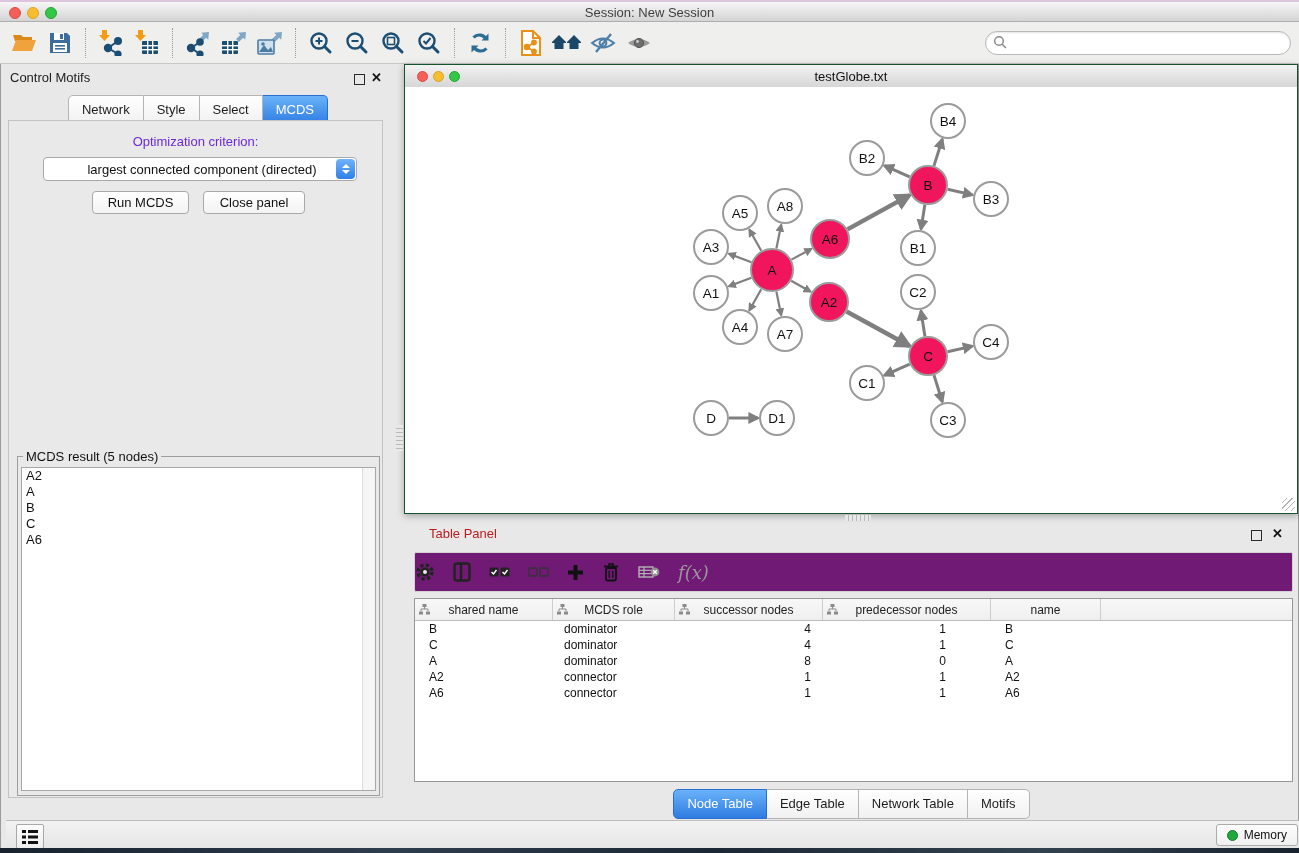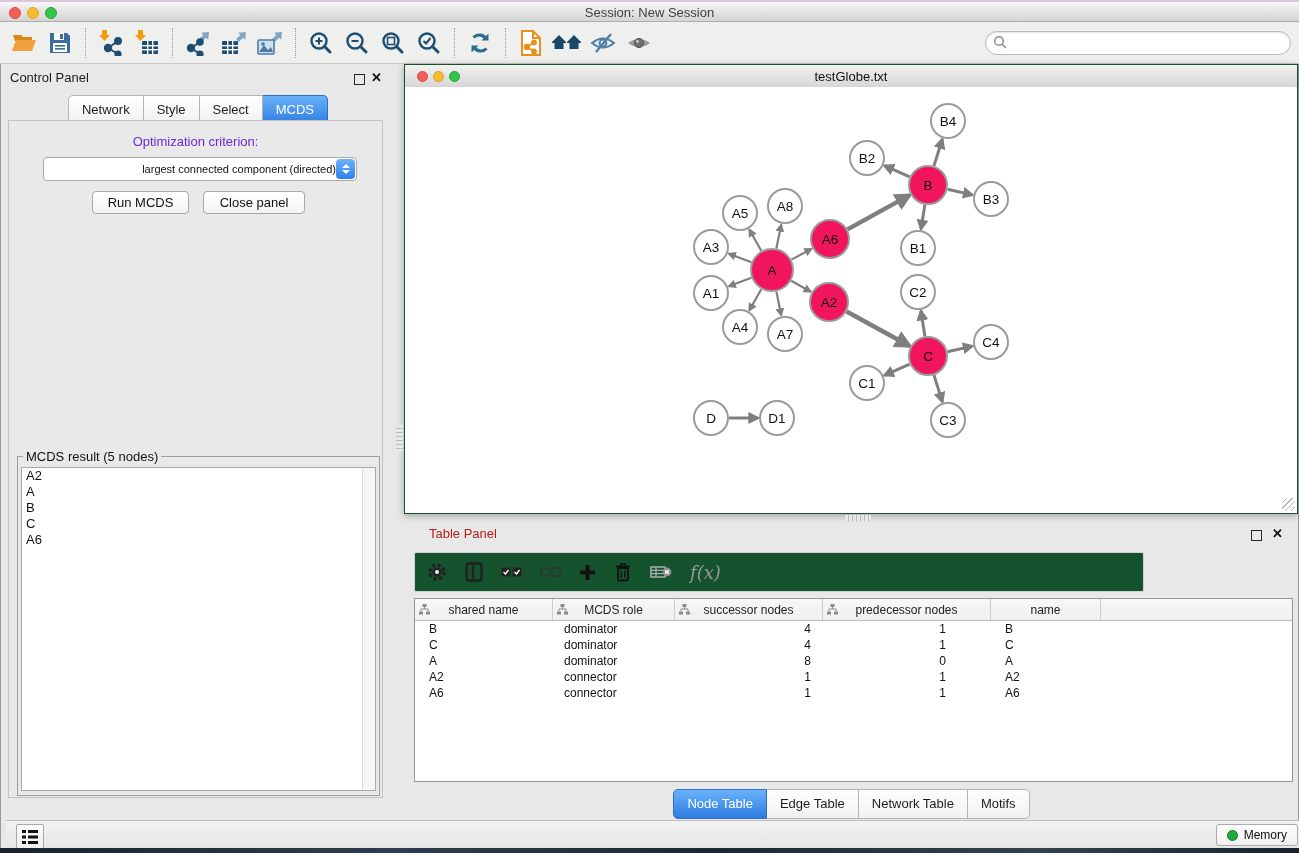--- a/index.html
+++ b/index.html
@@ -35,21 +35,21 @@
   .seg-tab{height:20px;line-height:20px;padding:4px 13px;font-size:13px;color:#1d1d1d;background:linear-gradient(#ffffff,#f1f1f1);
     border:1px solid #b4b4b4;border-left:none;cursor:default}
   .seg-tab:first-child{border-left:1px solid #b4b4b4;border-radius:5px 0 0 5px}
   .seg-tab:last-child{border-radius:0 5px 5px 0}
   .seg-tab.active{background:linear-gradient(#69b2f9,#2e7ce2);border-color:#2a6fd0;color:#fff}
   .cp-content{position:absolute;left:3px;top:54px;width:375px;height:678px;background:#e9e9e9;
     border:1px solid #c3c3c3;box-sizing:border-box}
   .opt-label{position:absolute;left:0;right:0;top:13px;text-align:center;font-size:13px;color:#6d28d9}
   .dropdown{position:absolute;left:34px;top:36px;width:314px;height:24px;background:#fff;border:1px solid #a9a9a9;
     border-radius:4px;box-sizing:border-box;display:flex;align-items:center}
-  .dd-text{flex:1;font-size:11px;color:#111;padding-left:24px;text-align:right;white-space:nowrap}
+  .dd-text{flex:1;font-size:13px;color:#111;padding-left:24px;text-align:center;white-space:nowrap}
   .dd-stepper{width:19px;height:20px;margin-right:1px;border-radius:4px;background:linear-gradient(#6fb3fb,#2f7fe8);
     display:flex;flex-direction:column;align-items:center;justify-content:center;gap:2px}
   .dd-stepper .up{width:0;height:0;border-left:4px solid transparent;border-right:4px solid transparent;border-bottom:4px solid #fff}
   .dd-stepper .dn{width:0;height:0;border-left:4px solid transparent;border-right:4px solid transparent;border-top:4px solid #fff}
   .mac-btn{position:absolute;height:23px;background:linear-gradient(#ffffff,#f3f3f3);border:1px solid #a9a9a9;border-radius:4px;
     font-size:13px;color:#111;font-family:"Liberation Sans",sans-serif;padding:0 14px}
   .btn-run{left:83px;top:70px;width:97px}
   .btn-close{left:194px;top:70px;width:102px}
   .groupbox{position:absolute;left:8px;top:335px;width:363px;height:340px;border:1px solid #9e9e9e;box-sizing:border-box}
   .groupbox .legend{position:absolute;top:-8px;left:5px;background:#e9e9e9;padding:0 3px;font-size:13px;color:#111}
@@ -71,22 +71,22 @@
     background:repeating-linear-gradient(135deg,transparent 0 3px,#b5b5b5 3px 4px)}
   .v-grip{position:absolute;left:396px;top:425px;width:7px;height:26px;
     background:repeating-linear-gradient(#e8e8e8 0 3px,#b9b9b9 3px 4px)}
   .h-grip{position:absolute;left:845px;top:515px;width:26px;height:6px;
     background:repeating-linear-gradient(90deg,#e8e8e8 0 3px,#b9b9b9 3px 4px)}
   
   .table-panel{position:absolute;left:404px;top:522px;width:895px;height:296px}
   .tp-title{position:absolute;left:25px;top:4px;font-size:13px;color:#b91c1c}
   .table-panel .float-ico{right:37px}
   .table-panel .close-ico{right:16px}
-  .tp-toolbar{position:absolute;left:10px;top:30px;width:730px;height:40px;background:#14532d;border:1px solid #d2d2d2;
-    border-radius:2px;box-sizing:border-box;display:flex;align-items:center;padding-left:12px;gap:18px}
+  .tp-toolbar{position:absolute;left:10px;top:30px;width:879px;height:40px;background:#701a75;border:1px solid #d2d2d2;
+    border-radius:2px;box-sizing:border-box;display:flex;align-items:center;padding-left:0;gap:18px}
   .tpb{border:none;background:transparent;padding:0;display:flex;align-items:center;justify-content:center;height:26px}
   .fx-label{font-family:"DejaVu Serif",serif;font-style:italic;font-size:18px;color:#9a9a9a}
   .data-table{position:absolute;left:10px;top:76px;width:879px;height:184px;background:#fff;border:1px solid #979797;
     box-sizing:border-box;overflow:hidden}
   .thead{display:flex;height:21px;background:linear-gradient(#f8f8f8,#efefef);border-bottom:1px solid #bdbdbd}
   .th{position:relative;box-sizing:border-box;border-right:1px solid #cdcdcd;display:flex;align-items:center;justify-content:center;
     font-size:12px;color:#222}
   .th .tree-ico{position:absolute;left:4px;top:5px}
   .tr{display:flex;height:16px}
   .td{box-sizing:border-box;font-size:12px;color:#111;line-height:16px;white-space:nowrap;overflow:hidden}
@@ -270,21 +270,21 @@
   <div class="searchbox">
     <svg width="15" height="15" viewBox="0 0 15 15">
       <circle cx="6" cy="6" r="4.3" fill="none" stroke="#8a8a8a" stroke-width="1.5"></circle>
       <line x1="9.2" y1="9.2" x2="13" y2="13" stroke="#8a8a8a" stroke-width="1.5"></line>
     </svg>
     <input placeholder="" style="">
   </div>
 </div>
 
 <div class="control-panel">
-  <span class="cp-header-title">Control Panel</span>
+  <span class="cp-header-title">Control Motifs</span>
   <span class="float-ico"></span>
   <span class="close-ico">✕</span>
   <div class="cp-tabs" id="cp-tabs">
       <div class="seg-tab">Network</div>
       <div class="seg-tab">Style</div>
       <div class="seg-tab">Select</div>
       <div class="seg-tab active">MCDS</div>
     </div>
   <div class="cp-content">
     <div class="opt-label">Optimization criterion:</div>

